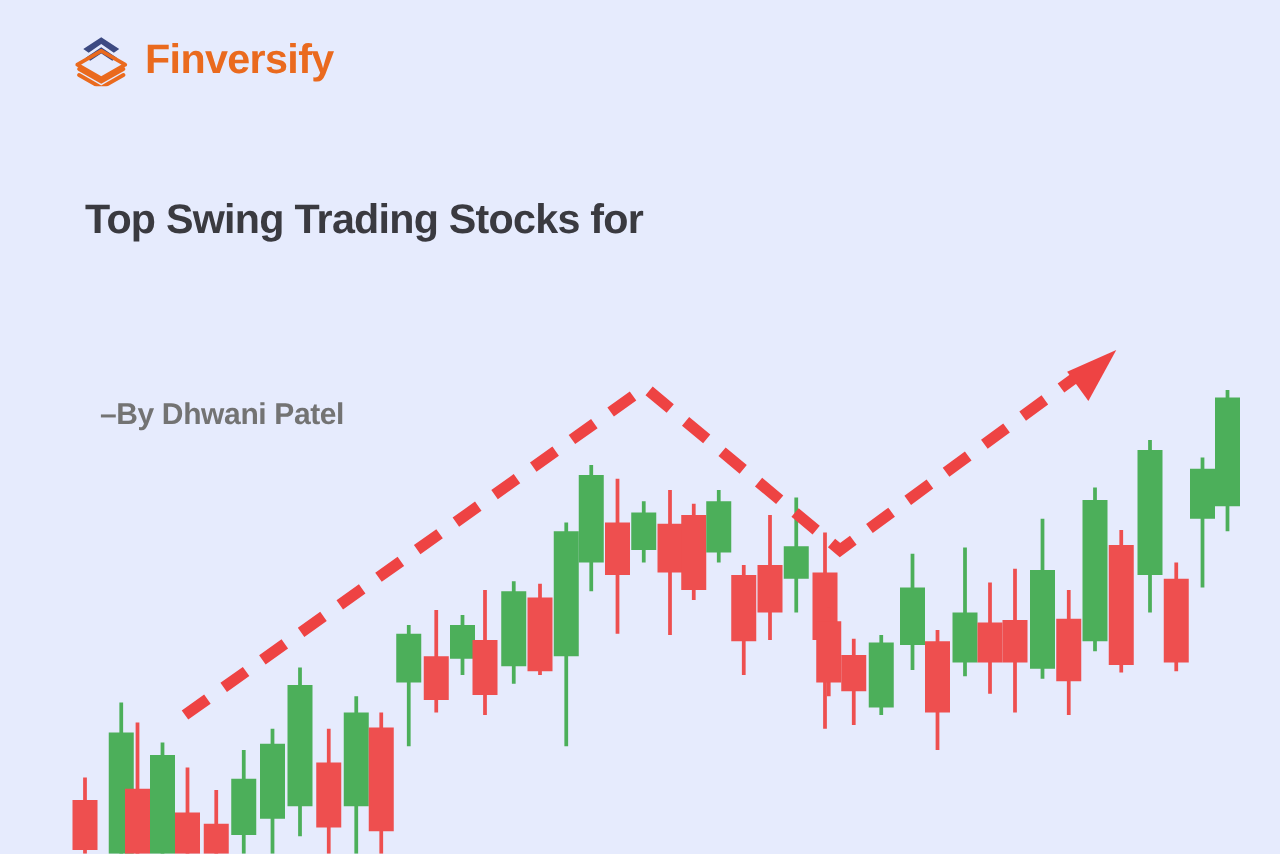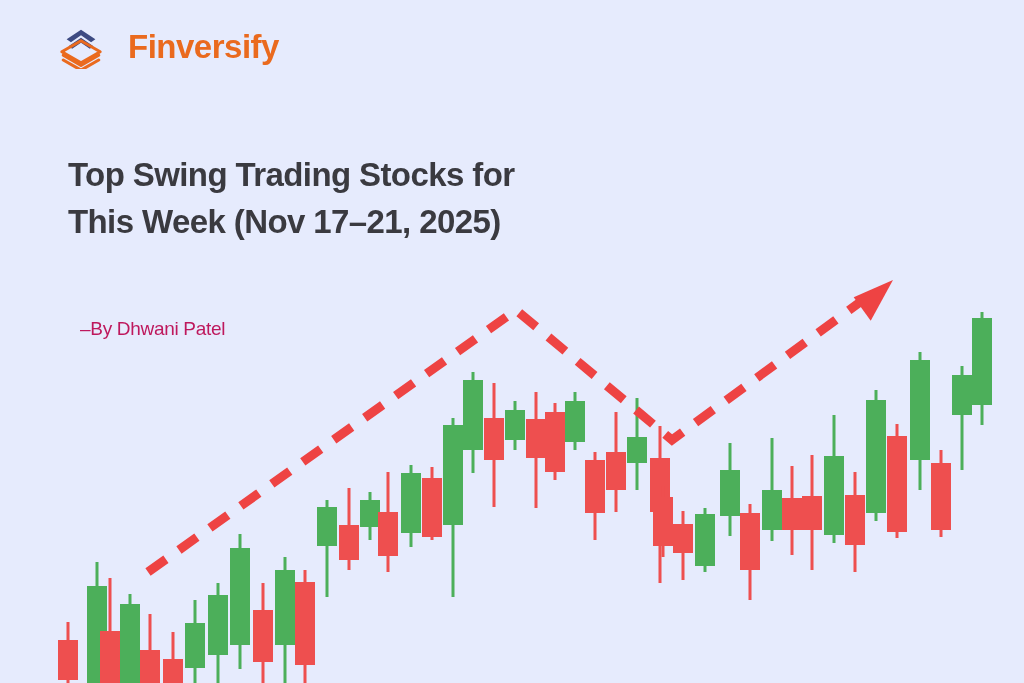--- a/index.html
+++ b/index.html
@@ -22,21 +22,21 @@
     overflow: hidden;
   }
 
   
   #brand {
     position: absolute;
     left: 58px;
     top: 18px;
     display: flex;
     align-items: center;
-    gap: 24px;
+    gap: 12px;
     height: 56px;
     text-align: center;
   }
   #brand-mark {
     width: 46px;
     height: 46px;
     display: block;
   }
   #brand-name {
     font-size: 33px;
@@ -59,23 +59,23 @@
     font-weight: 700;
     color: #3a3a40;
     line-height: 1.42;
     letter-spacing: -0.6px;
     white-space: nowrap;
   }
   #byline {
     position: absolute;
     left: 80px;
     top: 318px;
-    font-size: 19px;
-    font-weight: 400;
-    color: #be185d;
+    font-size: 24px;
+    font-weight: 700;
+    color: #737373;
     letter-spacing: -0.3px;
     white-space: nowrap;
   }
 
   
   #chart-area {
     position: absolute;
     left: 0;
     top: 0;
     width: 1024px;
@@ -292,18 +292,17 @@
       <path d="M24 18.5 L44 30 L24 41.5 L4 30 Z" fill="none" stroke="#ea6a1e" stroke-width="3.2" stroke-linejoin="round"></path>
 
       <path d="M5.5 33.6 L24 44.2 L42.5 33.6" fill="none" stroke="#ea6a1e" stroke-width="3.2" stroke-linecap="round" stroke-linejoin="round"></path>
       <path d="M5.5 38.6 L24 49.2 L42.5 38.6" fill="none" stroke="#ea6a1e" stroke-width="3.2" stroke-linecap="round" stroke-linejoin="round"></path>
     </svg>
     <span id="brand-name">Finversify</span>
   </div>
 
   <div id="headline">
     <div class="headline-line">Top Swing Trading Stocks for</div>
-    <div class="headline-line">This Week (Nov 17–21, 2025)</div>
   </div>
 
   <div id="byline">–By Dhwani Patel</div>
 
 </div>
 
 </body></html>

